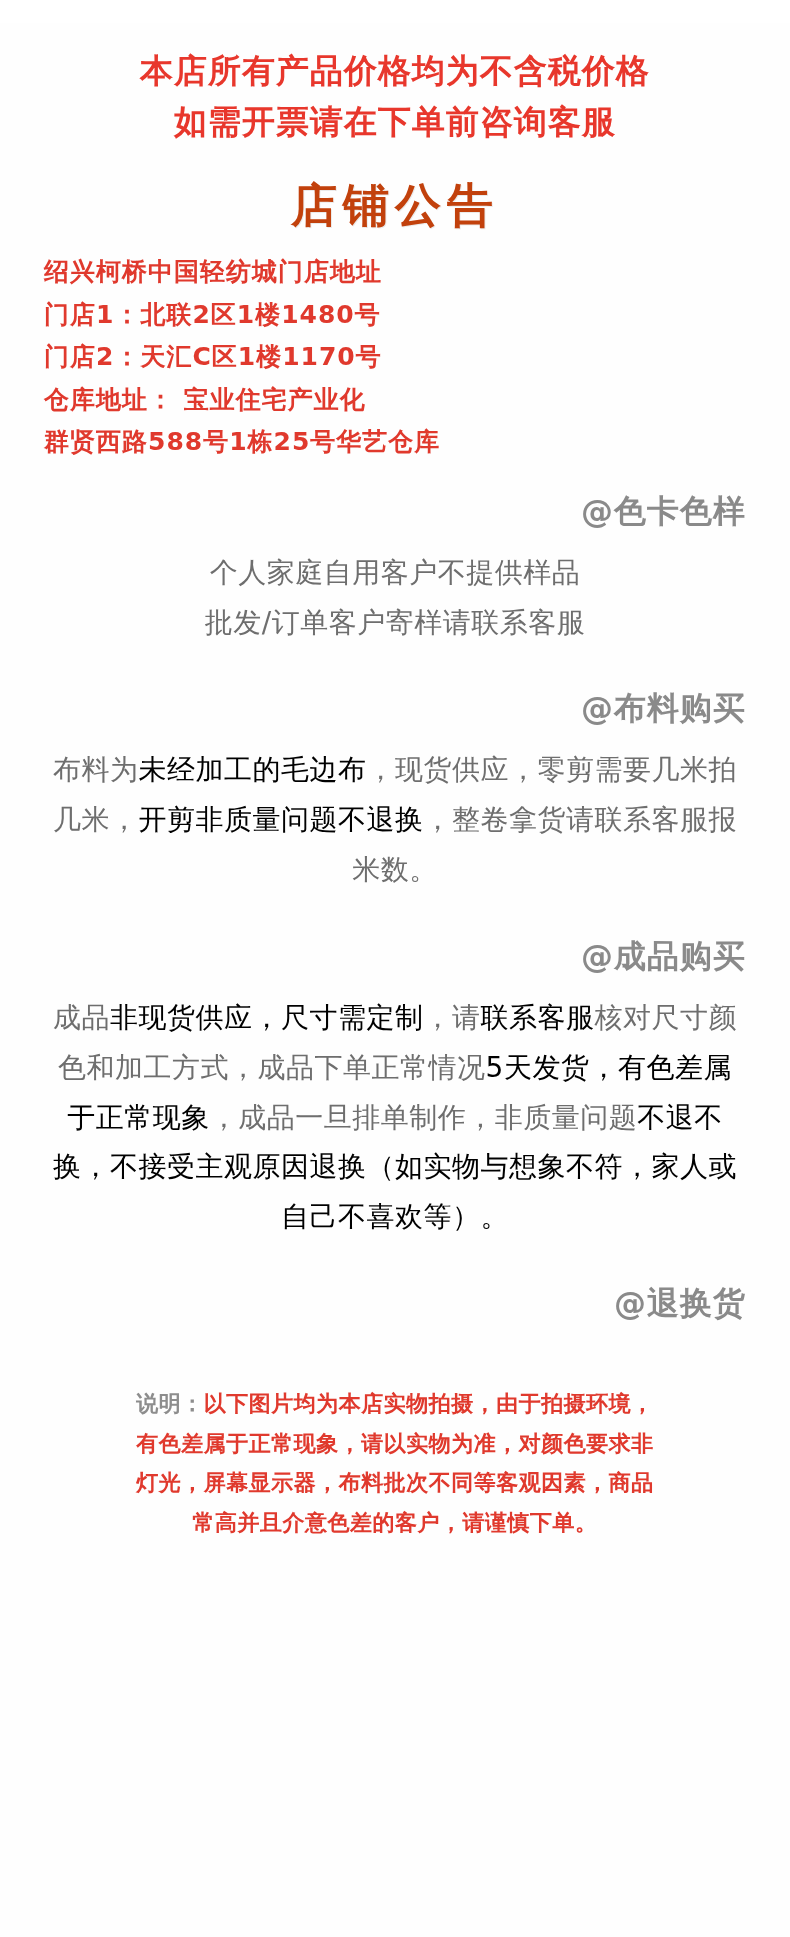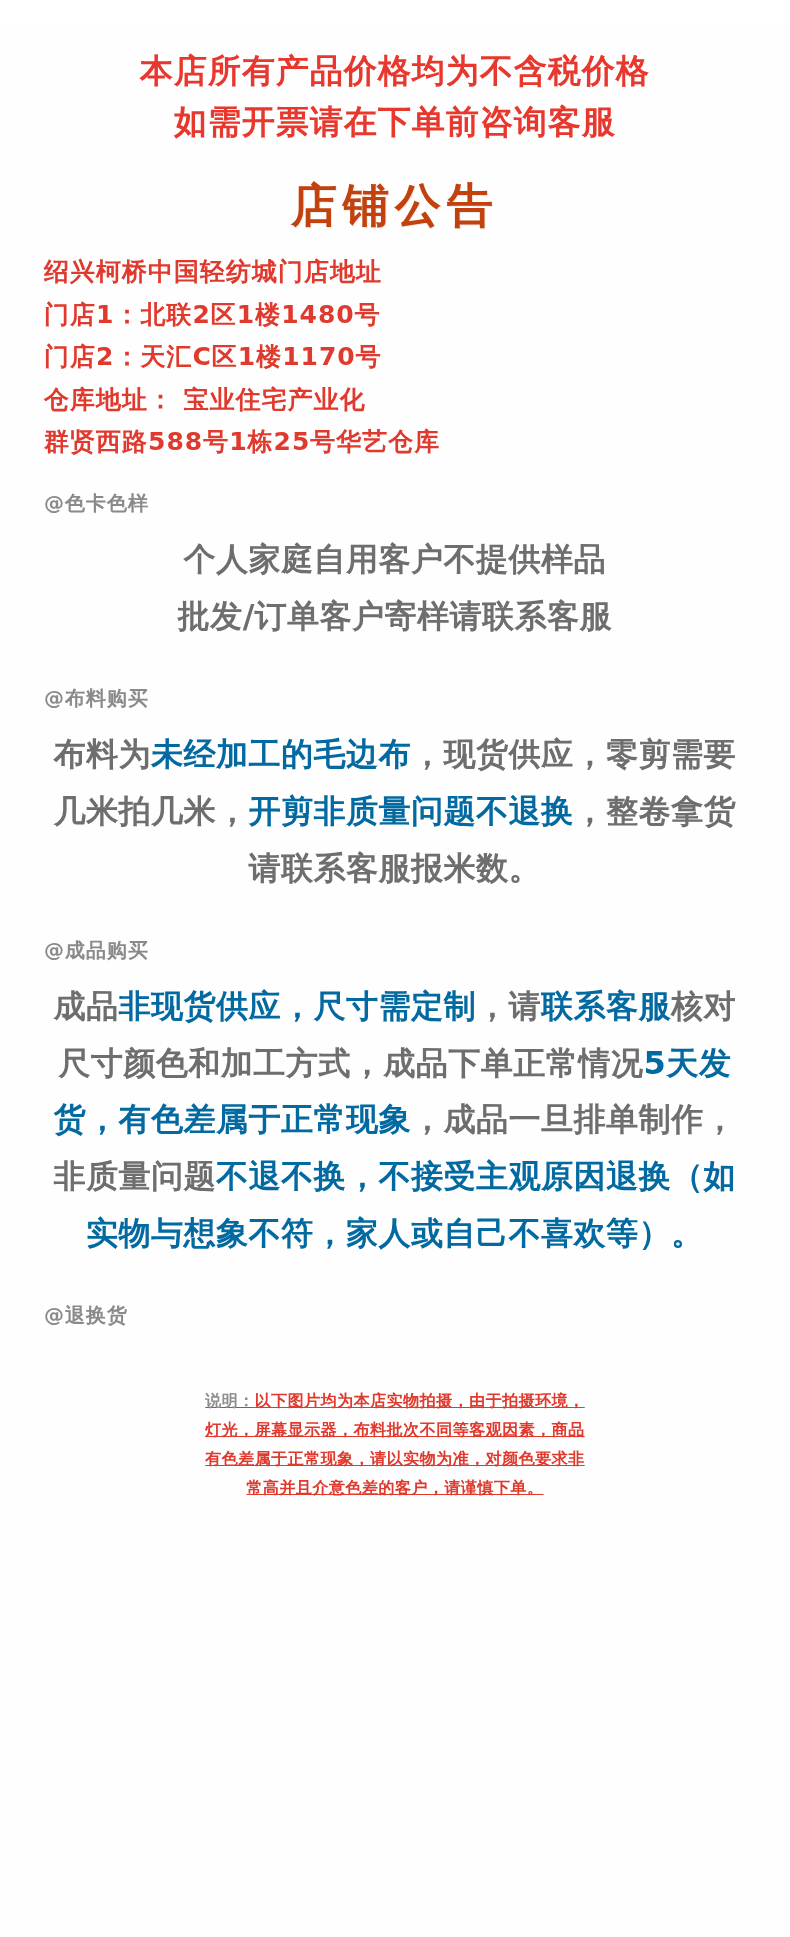--- a/index.html
+++ b/index.html
@@ -46,50 +46,49 @@
 
   .addr {
     font-size: 25px;
     font-weight: 700;
     color: #e0392d;
     line-height: 1.70;
     letter-spacing: 1px;
   }
 
   .section-head {
-    font-size: 20px;
+    font-size: 32px;
     color: #8a8a8a;
-    text-align: left;
+    text-align: right;
     font-weight: 700;
     letter-spacing: 1px;
   }
 
   .body-text {
-    font-size: 32px;
+    font-size: 28px;
     line-height: 1.78;
     text-align: center;
     color: #6e6e6e;
-    font-weight: 700;
+    font-weight: 400;
     letter-spacing: 0.5px;
   }
-  .body-text .hl { color: #0369a1; }
+  .body-text .hl { color: #000000; }
 
   .blk { margin-top: 26px; }
   .blk-sm { margin-top: 14px; }
   .gap-lg { height: 40px; }
   .gap-xl { height: 58px; }
 
   .footer-note {
-    font-size: 16px;
+    font-size: 22px;
     line-height: 1.80;
     text-align: center;
     color: #e0392d;
     font-weight: 700;
     letter-spacing: 0.5px;
-    text-decoration: underline;
   }
   .footer-note .dim { color: #8d8d8d; }
 
   .para {
     padding: 0 6px;
   }
 </style>
 </head>
 <body>
 
@@ -137,18 +136,18 @@
   <div>
     <div class="section-head">@退换货</div>
   </div>
 
   <div class="gap-xl"></div>
 
   <div>
     <div class="footer-note">
       <span class="dim">说明：</span><span>以下图片均为本店实物拍摄，由于拍摄环境，</span>
     </div>
+    <div class="footer-note">有色差属于正常现象，请以实物为准，对颜色要求非</div>
     <div class="footer-note">灯光，屏幕显示器，布料批次不同等客观因素，商品</div>
-    <div class="footer-note">有色差属于正常现象，请以实物为准，对颜色要求非</div>
     <div class="footer-note">常高并且介意色差的客户，请谨慎下单。</div>
   </div>
 
 </div>
 
 </body></html>

